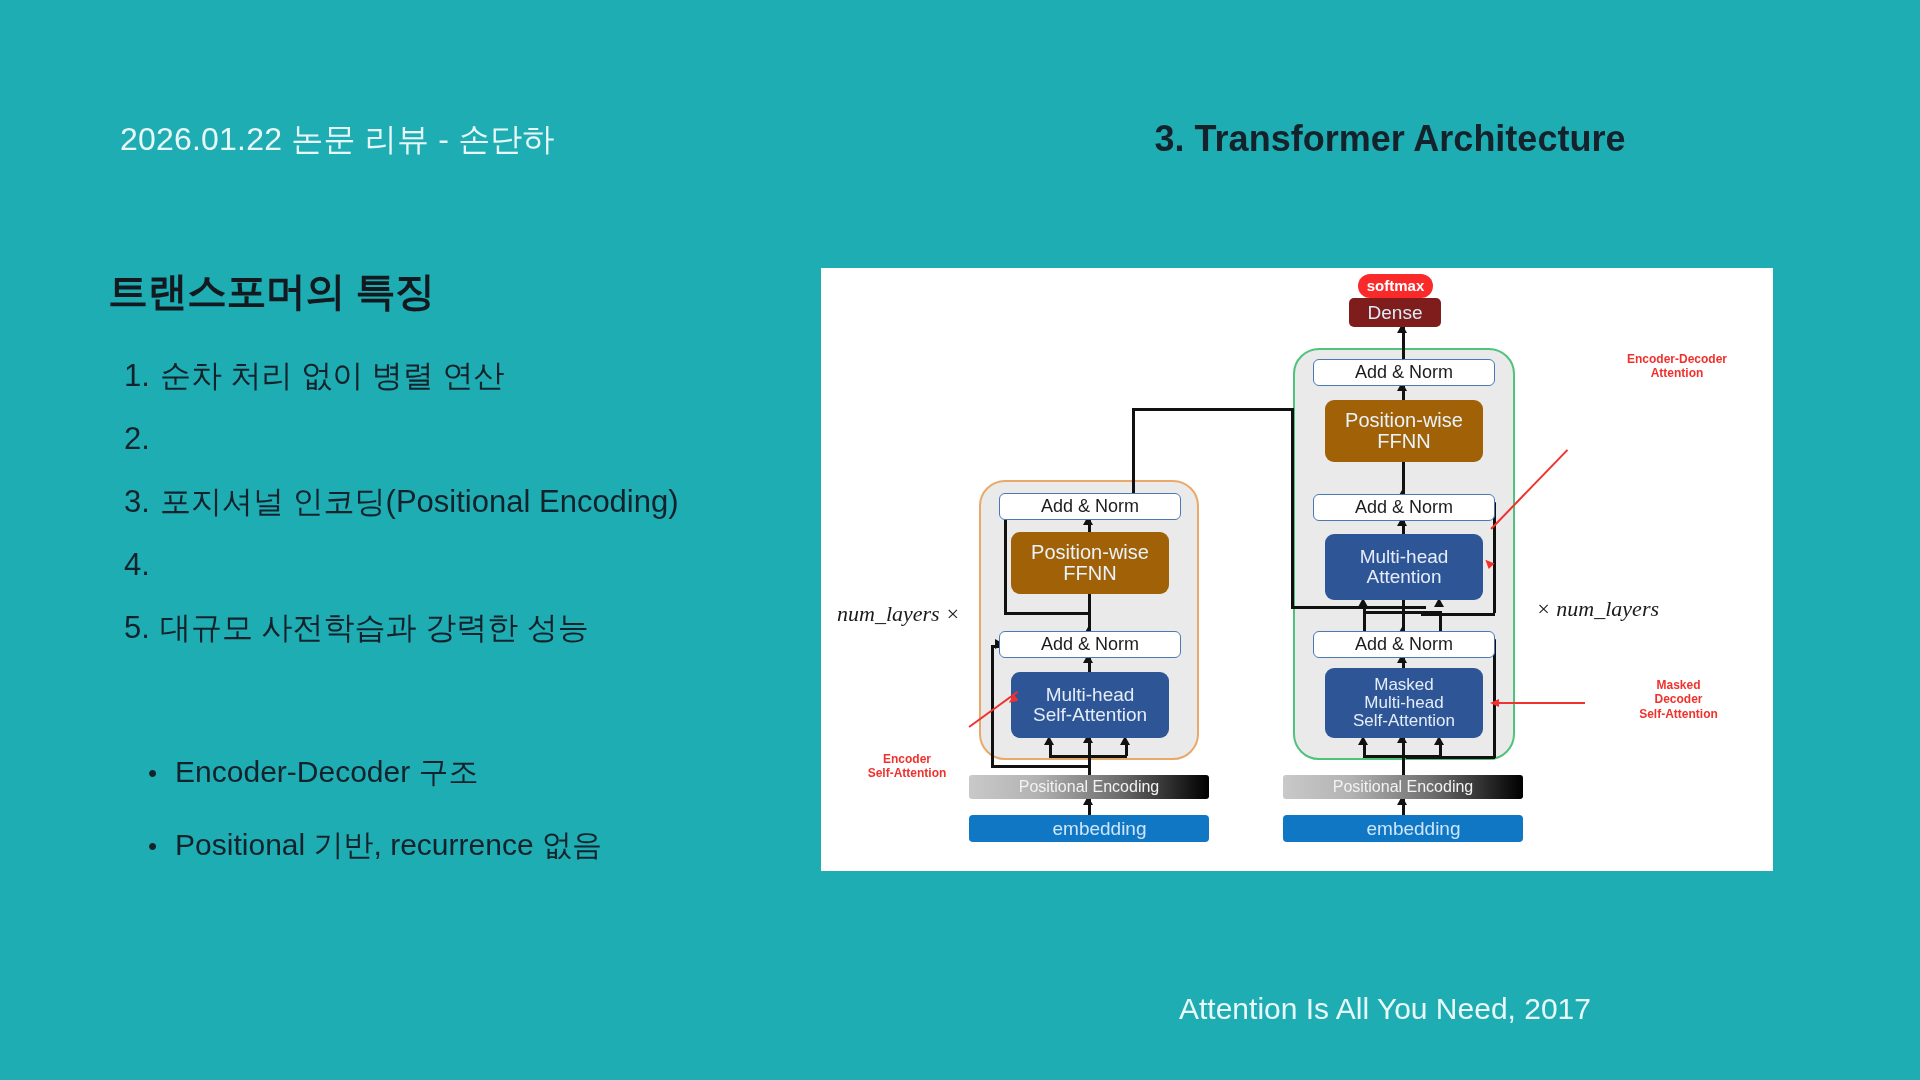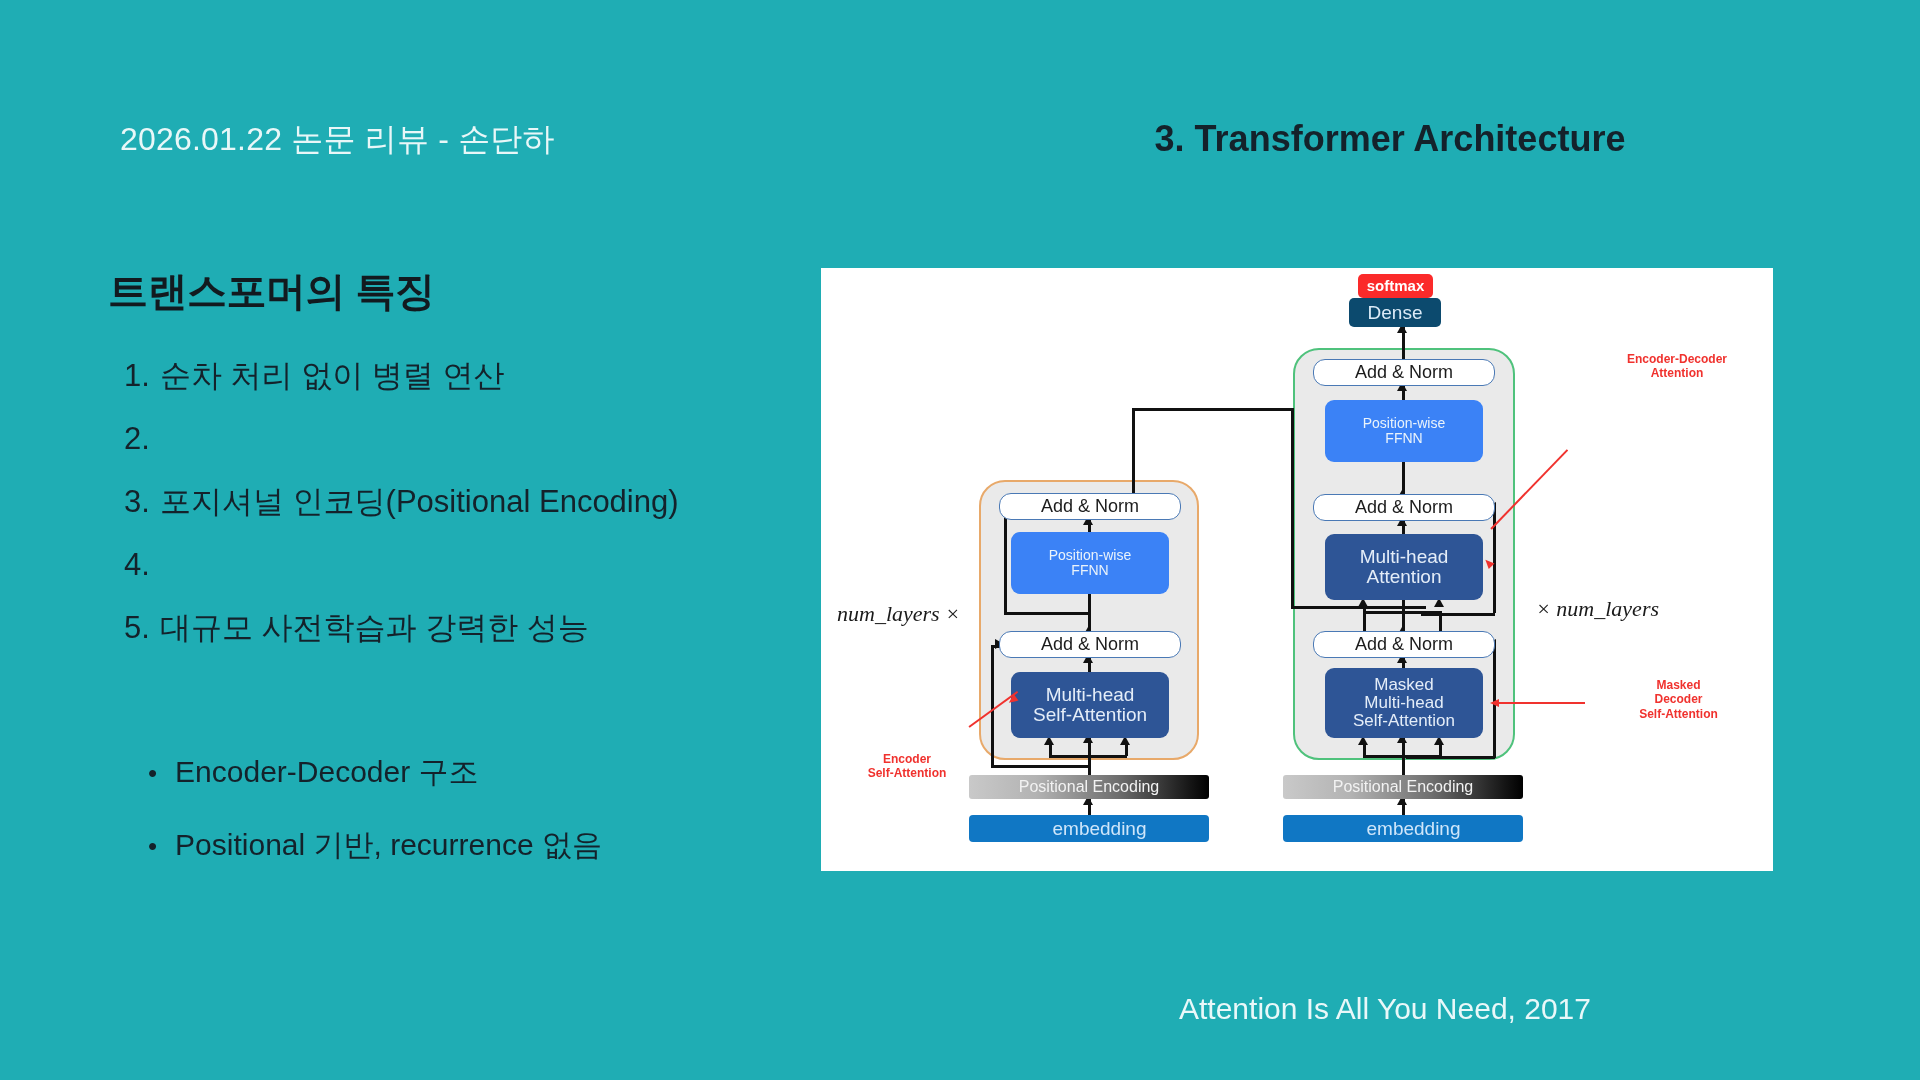--- a/index.html
+++ b/index.html
@@ -51,27 +51,27 @@
     background:#ffffff;
   }
 
   
   .box {
     position:absolute; display:flex; flex-direction:column;
     align-items:center; justify-content:center;
     text-align:center; line-height:1.05;
     border-radius:9px; z-index:4;
   }
-  .box-softmax { background:#FB2A2A; color:#fff; font-size:15px; font-weight:bold; border-radius:5px; }
-  .box-dense   { background:#0c4a6e; color:#DCEBF7; font-size:19px; border-radius:5px; }
+  .box-softmax { background:#FB2A2A; color:#fff; font-size:15px; font-weight:bold; border-radius:12px; }
+  .box-dense   { background:#7f1d1d; color:#DCEBF7; font-size:19px; border-radius:5px; }
   .box-addnorm {
-    background:#fff; border:1.4px solid #4A79B5; border-radius:12px;
+    background:#fff; border:1.4px solid #4A79B5; border-radius:6px;
     color:#1B1B1B; font-size:18px; font-weight:500;
   }
-  .box-ffnn { background:#3b82f6; color:#EAF3FB; font-size:14px;text-align:center; }
+  .box-ffnn { background:#a16207; color:#EAF3FB; font-size:20px;text-align:center; }
   .box-attn { background:#2E5596; color:#E4EDF8; font-size:19px; }
   .box-attn-sm { background:#2E5596; color:#E4EDF8; font-size:17px; }
   .box-pe {
     background:linear-gradient(90deg,#C9C9C9 0%,#B3B3B3 28%,#6E6E6E 62%,#161616 92%,#000 100%);
     color:#F2F2F2; font-size:16px; border-radius:3px; z-index:5;
   }
   .box-emb { background:#1077C4; color:#CFE6FA; font-size:19px; border-radius:4px; z-index:5;padding-left:21px; }
 
   
   .stack {

